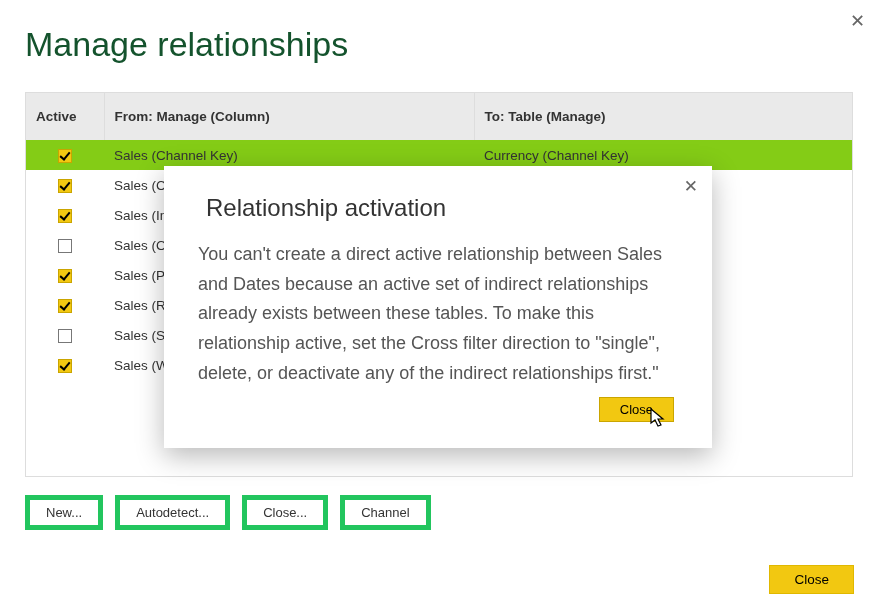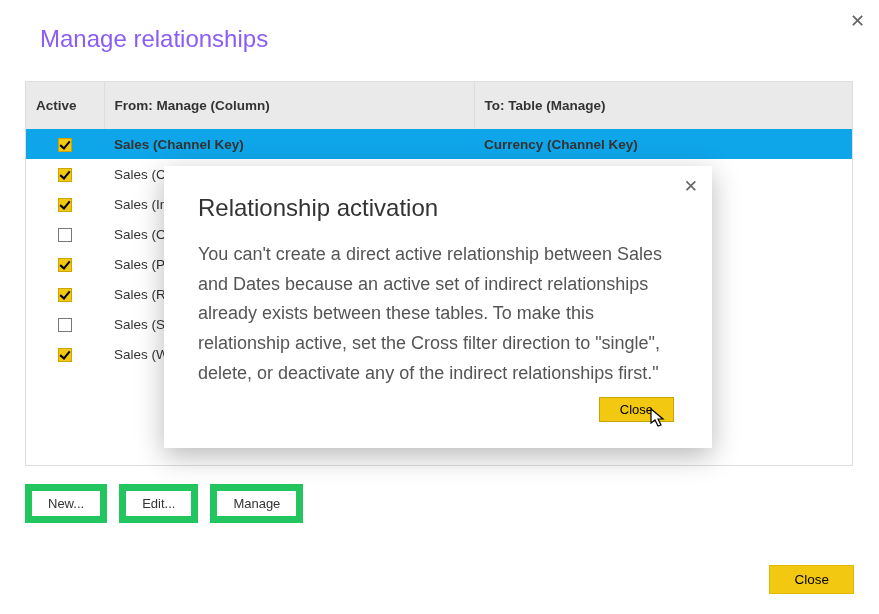--- a/index.html
+++ b/index.html
@@ -20,25 +20,24 @@
     .window-close {
       position: absolute;
       top: 10px;
       right: 14px;
       font-size: 18px;
       color: #666;
       cursor: pointer;
       font-weight: 300;
     }
     .page-title {
-      font-size: 24px;
-      font-weight: 300;
-      color: #8b5cf6;
+      font-size: 34px;
+      font-weight: 300;
+      color: #14532d;
       margin-bottom: 28px;
-      margin-left: 15px;
     }
     .table-wrap {
       border: 1px solid #ddd;
       width: 828px;
       height: 385px;
       overflow: hidden;
     }
     table {
       width: 100%;
       border-collapse: collapse;
@@ -56,22 +55,21 @@
     }
     th:last-child { border-right: none; }
     th.col-active { width: 78px; }
     th.col-from   { width: 370px; }
     tbody td {
       padding: 6px 10px;
       color: #333;
       vertical-align: middle;
     }
     tbody tr.selected {
-      background: #0ea5e9;
-      font-weight: bold;
+      background: #84cc16;
     }
     tbody tr {
       height: 30px;
     }
     td.active-cell {
       text-align: center;
     }
     
     .chk {
       display: inline-block;
@@ -97,21 +95,21 @@
       border-width: 0 2px 2px 0;
       transform: rotate(40deg);
     }
 
     .bottom-buttons {
       margin-top: 18px;
       display: flex;
       gap: 12px;
     }
     .btn {
-      border: 7px solid #22c55e;
+      border: 5px solid #22c55e;
       background: #fff;
       padding: 5px 16px;
       font-size: 13px;
       cursor: pointer;
       font-family: inherit;
       color: #333;
     }
     .footer-close {
       position: absolute;
       right: 25px;
@@ -142,20 +140,21 @@
       font-size: 17px;
       color: #666;
       cursor: pointer;
       font-weight: 300;
     }
     .modal-title {
       font-size: 24px;
       font-weight: 300;
       color: #333;
       margin-bottom: 18px;
+      margin-left: 8px;
     }
     .modal-body {
       font-size: 18px;
       line-height: 1.65;
       color: #555;
     }
     .modal-close-btn {
       position: absolute;
       right: 38px;
       bottom: 26px;
@@ -232,22 +231,23 @@
             <td class="active-cell"><span class="chk checked"></span></td>
             <td>Sales (W</td>
             <td></td>
           </tr>
         </tbody>
     </table>
   </div>
 
   <div class="bottom-buttons">
     <button class="btn">New...</button>
-    <button class="btn">Edit...</button>
-    <button class="btn">Manage</button>
+    <button class="btn">Autodetect...</button>
+    <button class="btn">Close...</button>
+    <button class="btn">Channel</button>
   </div>
 
   <button class="footer-close">Close</button>
 
   <div class="modal">
     <span class="modal-close-x">✕</span>
     <h2 class="modal-title">Relationship activation</h2>
     <p class="modal-body">You can't create a direct active relationship between Sales and Dates because an active set of indirect relationships already exists between these tables. To make this relationship active, set the Cross filter direction to "single", delete, or deactivate any of the indirect relationships first."</p>
     <button class="modal-close-btn">Close</button>
     <span class="cursor">

